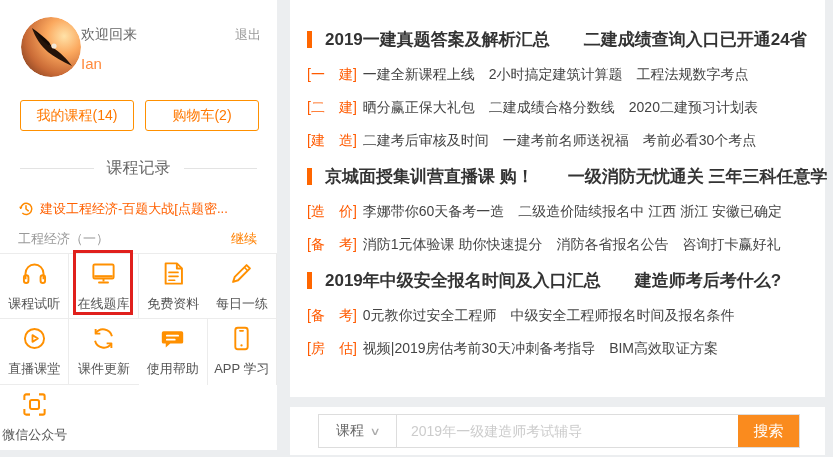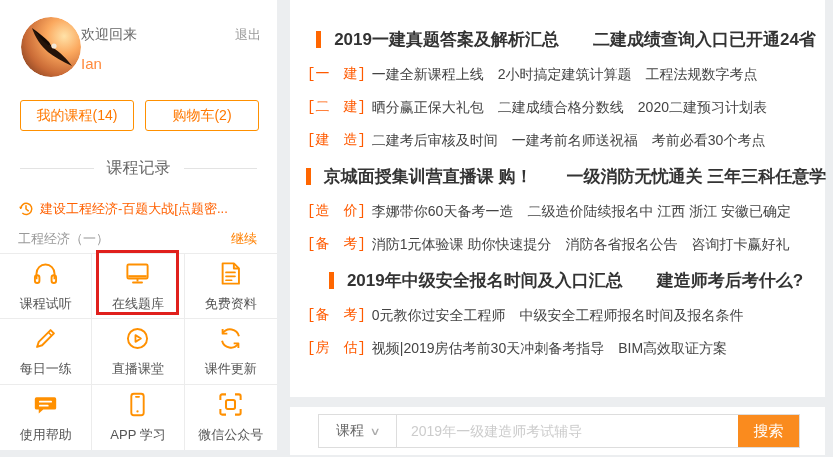--- a/index.html
+++ b/index.html
@@ -23,38 +23,38 @@
   .record-header .line { flex:1; height:1px; background:#e3e3e3; }
   .record-header .rh-text { margin:0 13px; font-size:16px; color:#666; }
 
   .record-course { display:flex; align-items:center; margin:21px 18px 0 18px; font-size:13px; color:#ff6000;
      white-space:nowrap; overflow:hidden; cursor:pointer; }
   .record-course svg { flex:none; margin-right:6px; }
   .record-sub { display:flex; justify-content:space-between; margin:12px 20px 0 18px; font-size:13px; color:#999; }
   .continue-link { color:#ff8000; cursor:pointer; }
 
   .feature-grid { position:absolute; left:0; top:253px; width:277px; height:197px;
-     display:grid; grid-template-columns:repeat(3,1fr); grid-template-rows:repeat(3,1fr);
+     display:grid; grid-template-columns:repeat(4,1fr); grid-template-rows:repeat(3,1fr);
      border-top:1px solid #ececec; }
   .cell { position:relative; display:flex; flex-direction:column; align-items:center; justify-content:center;
      gap:8px; border-right:1px solid #ececec; border-bottom:1px solid #ececec; font-size:13px; color:#555; cursor:pointer; }
   .cell:nth-child(3n) { border-right:none; }
   .cell:nth-child(n+7) { border-bottom:none; }
   .cell.highlighted::after { content:""; position:absolute; left:4px; right:5px; top:-4px; bottom:3px;
      border:3px solid #e0201c; pointer-events:none; }
 
   
   .news-card { position:absolute; left:290px; top:0; width:535px; height:397px; background:#fff;
      padding:28px 0 0 17px; }
   .section { margin-bottom:15px; }
-  .headline { display:flex; align-items:center; margin-bottom:14px; cursor:pointer;justify-content:center; }
+  .headline { display:flex; align-items:center; margin-bottom:14px; cursor:pointer; }
   .hbar { width:5px; height:17px; background:#ff6600; margin-right:13px; flex:none; }
   .htext { font-size:17px; font-weight:bold; color:#333; white-space:pre; }
   .news-item { display:flex; line-height:19px; margin-bottom:14px; font-size:14px; white-space:pre; cursor:pointer; }
-  .tag { color:#ff5a00; margin-right:6px; flex:none;font-family:Liberation Mono, monospace; }
+  .tag { color:#ff5a00; margin-right:6px; flex:none; }
   .itext { color:#444; }
 
   
   .search-card { position:absolute; left:290px; top:407px; width:535px; height:48px; background:#fff;
      display:flex; align-items:center; }
   .search-bar { display:flex; align-items:stretch; margin-left:28px; width:482px; height:34px;
      border:1px solid #ddd; background:#fff; }
   .category { width:78px; border-right:1px solid #ddd; display:flex; align-items:center; justify-content:center;
      gap:7px; font-size:14px; color:#666; cursor:pointer; }
   .chevron { font-size:11px; color:#aaa; transform:scaleX(1.4); }

